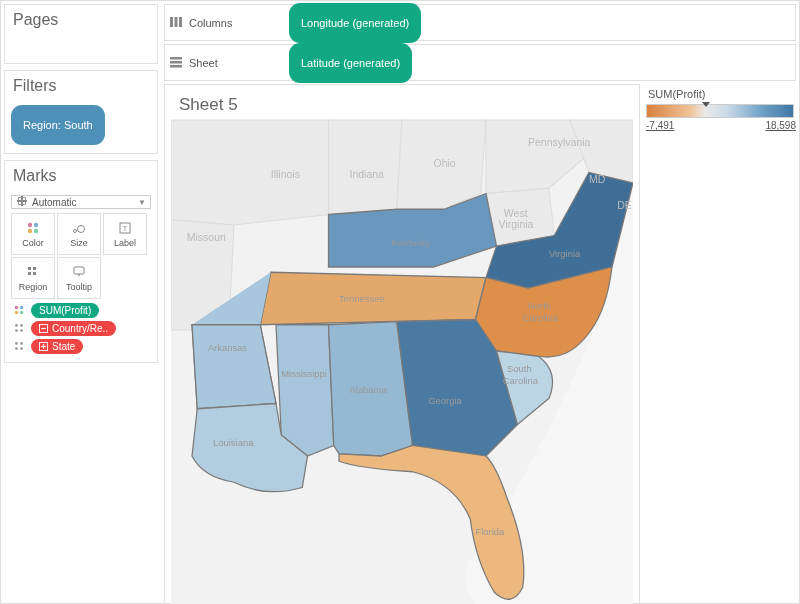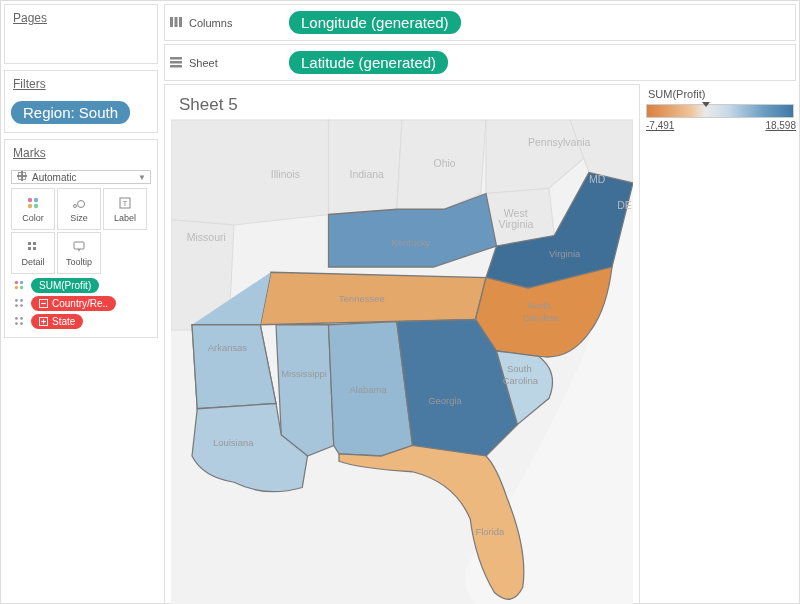--- a/index.html
+++ b/index.html
@@ -1,24 +1,24 @@
 <!DOCTYPE html>
 <html><head>
 <meta charset="utf-8">
 <style>
   * { box-sizing: border-box; margin: 0; padding: 0; font-family: Arial, Helvetica, sans-serif; }
   body { width: 800px; height: 604px; background: #fff; font-size: 11px; color: #555; }
   .container { display: flex; width: 800px; height: 604px; border: 1px solid #ddd; }
   .left-col { width: 160px; display: flex; flex-direction: column; }
   .right-col { flex: 1; display: flex; flex-direction: column; }
   .card { border: 1px solid #e0e0e0; margin: 3px; background: #fff; }
-  .card-title { font-size: 12px; color: #666; padding: 6px 8px; text-decoration: underline; }
+  .card-title { font-size: 16px; color: #666; padding: 6px 8px; }
   .pages { height: 60px; }
   .filters .card-body { padding: 4px 6px 8px 6px; }
-  .pill { display: inline-flex; align-items: center; border-radius: 11px; padding: 3px 12px; font-size: 15px; color: #fff; white-space: nowrap; }
+  .pill { display: inline-flex; align-items: center; border-radius: 11px; padding: 14px 12px; font-size: 11px; color: #fff; white-space: nowrap; }
   .pill-blue { background: #4f90b8; }
   .pill-green { background: #12a884; }
   .pill-darkblue { background: #ef4444; }
   .pill-small { font-size: 10px; padding: 2px 8px; }
   .marks-body { padding: 4px 6px 8px 6px; }
   .dropdown { border: 1px solid #ccc; width: 100%; height: 14px; display: flex; align-items: center; justify-content: space-between; padding: 0 4px; font-size: 10px; color: #555; margin-bottom: 4px; }
   .btn-row { display: flex; gap: 2px; margin-bottom: 2px; }
   .mark-btn { border: 1px solid #ddd; width: 44px; height: 42px; display: flex; flex-direction: column; align-items: center; justify-content: center; font-size: 9px; color: #555; gap: 2px; }
   .mark-btn .ico { height: 16px; display: flex; align-items: center; justify-content: center; }
   .pills-col { display: flex; flex-direction: column; gap: 3px; margin-top: 4px; }
@@ -111,21 +111,21 @@
         <div class="btn-row">
           <div class="mark-btn">
             <span class="ico">
               <svg width="14" height="14" viewBox="0 0 14 14">
                   <rect x="2" y="2" width="3" height="3" fill="#888"></rect>
                   <rect x="7" y="2" width="3" height="3" fill="#888"></rect>
                   <rect x="2" y="7" width="3" height="3" fill="#888"></rect>
                   <rect x="7" y="7" width="3" height="3" fill="#888"></rect>
                 </svg>
             </span>
-            <span>Detail</span>
+            <span>Region</span>
           </div>
           <div class="mark-btn">
             <span class="ico">
               <svg width="14" height="14" viewBox="0 0 14 14">
                   <rect x="2" y="2" width="10" height="7" rx="1" fill="none" stroke="#888"></rect>
                   <path d="M6 9 L7 12 L8 9 Z" fill="#888"></path>
                 </svg>
             </span>
             <span>Tooltip</span>
           </div>

